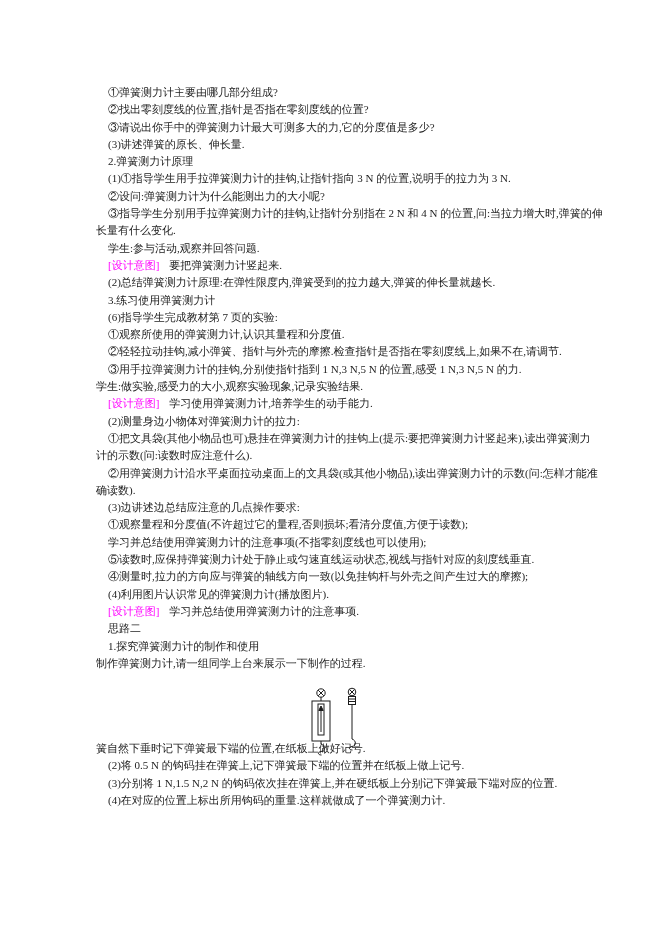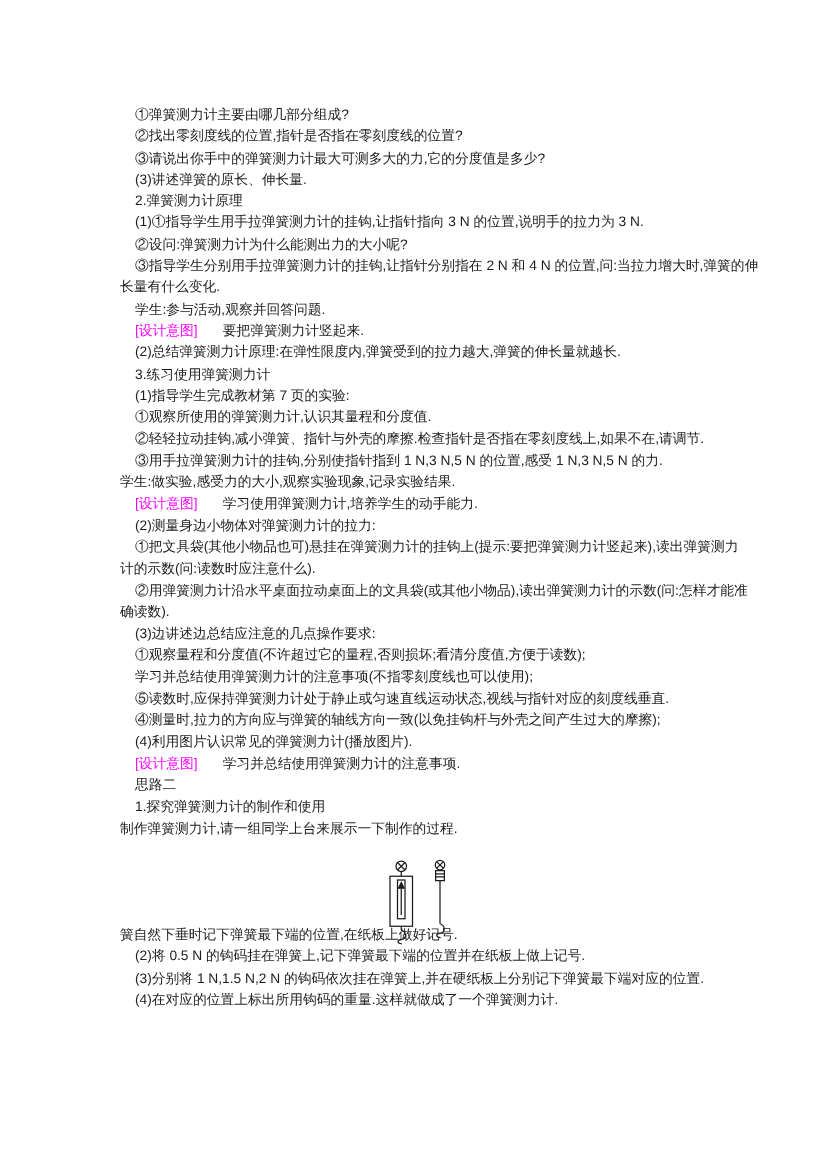--- a/index.html
+++ b/index.html
@@ -1,39 +1,39 @@
 <!DOCTYPE html>
 <html><head>
 <meta charset="utf-8">
 <style>
   html,body{margin:0;padding:0;background:#ffffff;}
   .page{
     position:relative;
     width:661px;height:935px;
     background:#ffffff;
     overflow:hidden;
-    font-family:Liberation Sans, sans-serif;
+    font-family:Liberation Serif, serif;
     color:#1c1c1c;
   }
   .textblock{
     position:absolute;
     left:96px;top:84px;
     width:520px;
   }
   .line{
     height:17.3px;
     line-height:17.3px;
     font-size:11px;
     white-space:nowrap;
     letter-spacing:0;
   }
   .line.indent{padding-left:12px;}
   .design-label{
     color:#ff00ff;
-    margin-right:20px;
+    margin-right:10px;
   }
   .figure-svg{
     position:absolute;
     left:300px;top:687px;
     width:70px;height:70px;
   }
   .figure-svg path,.figure-svg line,.figure-svg rect,.figure-svg circle,.figure-svg polygon{
     stroke:#1c1c1c;fill:none;stroke-width:1;
   }
   .figure-svg polygon{fill:#1c1c1c;}
@@ -50,21 +50,21 @@
       <div class="line indent"><span>(3)讲述弹簧的原长、伸长量.</span></div>
       <div class="line indent"><span>2.弹簧测力计原理</span></div>
       <div class="line indent"><span>(1)①指导学生用手拉弹簧测力计的挂钩,让指针指向 3 N 的位置,说明手的拉力为 3 N.</span></div>
       <div class="line indent"><span>②设问:弹簧测力计为什么能测出力的大小呢?</span></div>
       <div class="line indent"><span>③指导学生分别用手拉弹簧测力计的挂钩,让指针分别指在 2 N 和 4 N 的位置,问:当拉力增大时,弹簧的伸</span></div>
       <div class="line"><span>长量有什么变化.</span></div>
       <div class="line indent"><span>学生:参与活动,观察并回答问题.</span></div>
       <div class="line indent"><span class="design-label">[设计意图]</span><span>要把弹簧测力计竖起来.</span></div>
       <div class="line indent"><span>(2)总结弹簧测力计原理:在弹性限度内,弹簧受到的拉力越大,弹簧的伸长量就越长.</span></div>
       <div class="line indent"><span>3.练习使用弹簧测力计</span></div>
-      <div class="line indent"><span>(1)指导学生完成教材第 7 页的实验:</span></div>
+      <div class="line indent"><span>(6)指导学生完成教材第 7 页的实验:</span></div>
       <div class="line indent"><span>①观察所使用的弹簧测力计,认识其量程和分度值.</span></div>
       <div class="line indent"><span>②轻轻拉动挂钩,减小弹簧、指针与外壳的摩擦.检查指针是否指在零刻度线上,如果不在,请调节.</span></div>
       <div class="line indent"><span>③用手拉弹簧测力计的挂钩,分别使指针指到 1 N,3 N,5 N 的位置,感受 1 N,3 N,5 N 的力.</span></div>
       <div class="line"><span>学生:做实验,感受力的大小,观察实验现象,记录实验结果.</span></div>
       <div class="line indent"><span class="design-label">[设计意图]</span><span>学习使用弹簧测力计,培养学生的动手能力.</span></div>
       <div class="line indent"><span>(2)测量身边小物体对弹簧测力计的拉力:</span></div>
       <div class="line indent"><span>①把文具袋(其他小物品也可)悬挂在弹簧测力计的挂钩上(提示:要把弹簧测力计竖起来),读出弹簧测力</span></div>
       <div class="line"><span>计的示数(问:读数时应注意什么).</span></div>
       <div class="line indent"><span>②用弹簧测力计沿水平桌面拉动桌面上的文具袋(或其他小物品),读出弹簧测力计的示数(问:怎样才能准</span></div>
       <div class="line"><span>确读数).</span></div>

